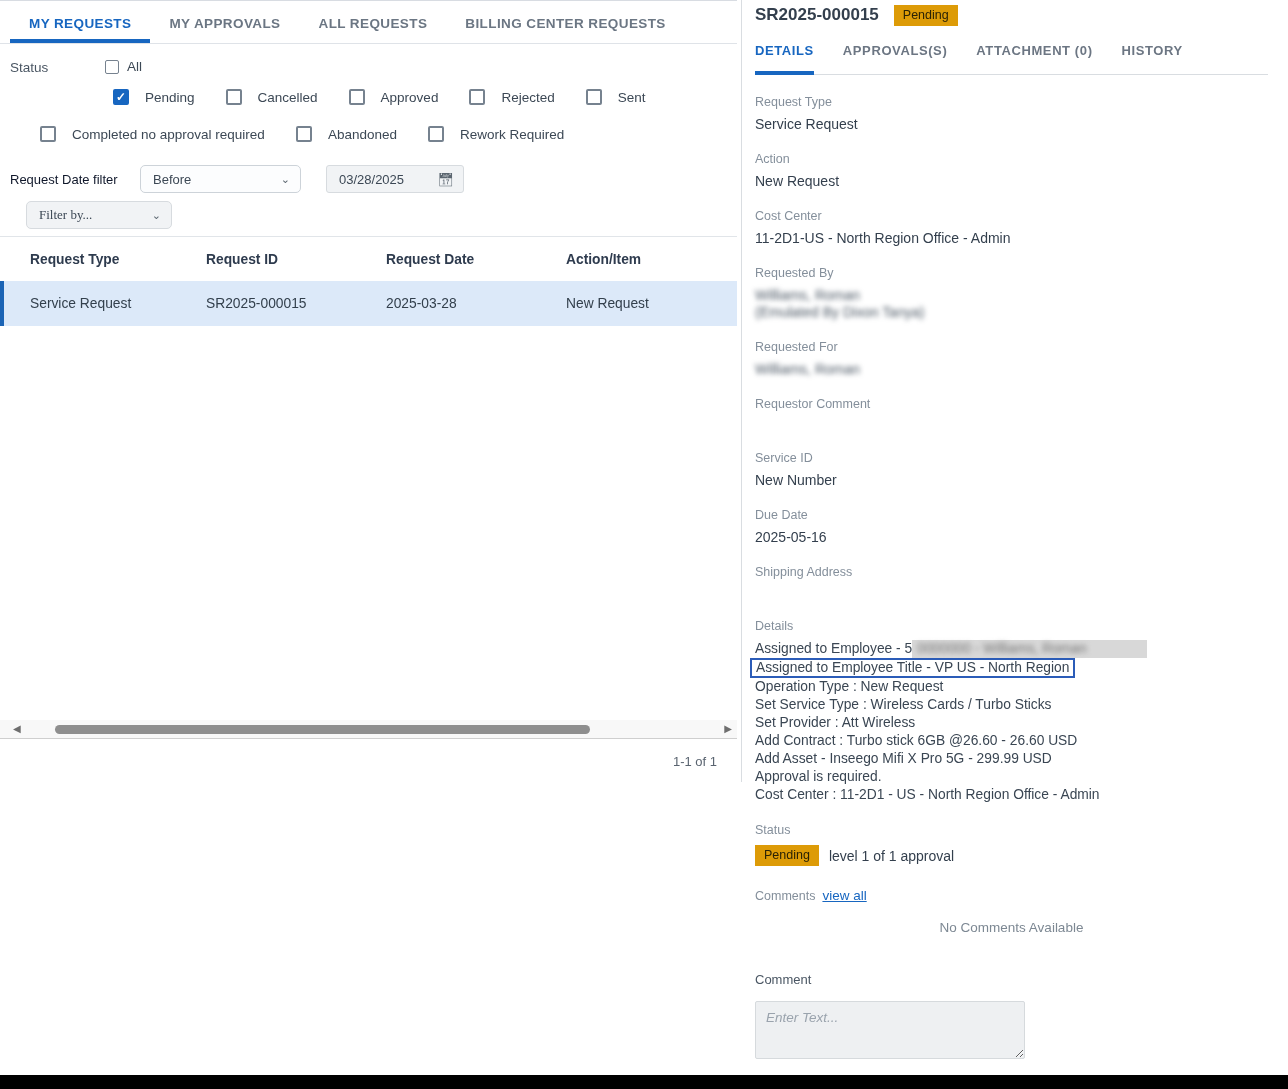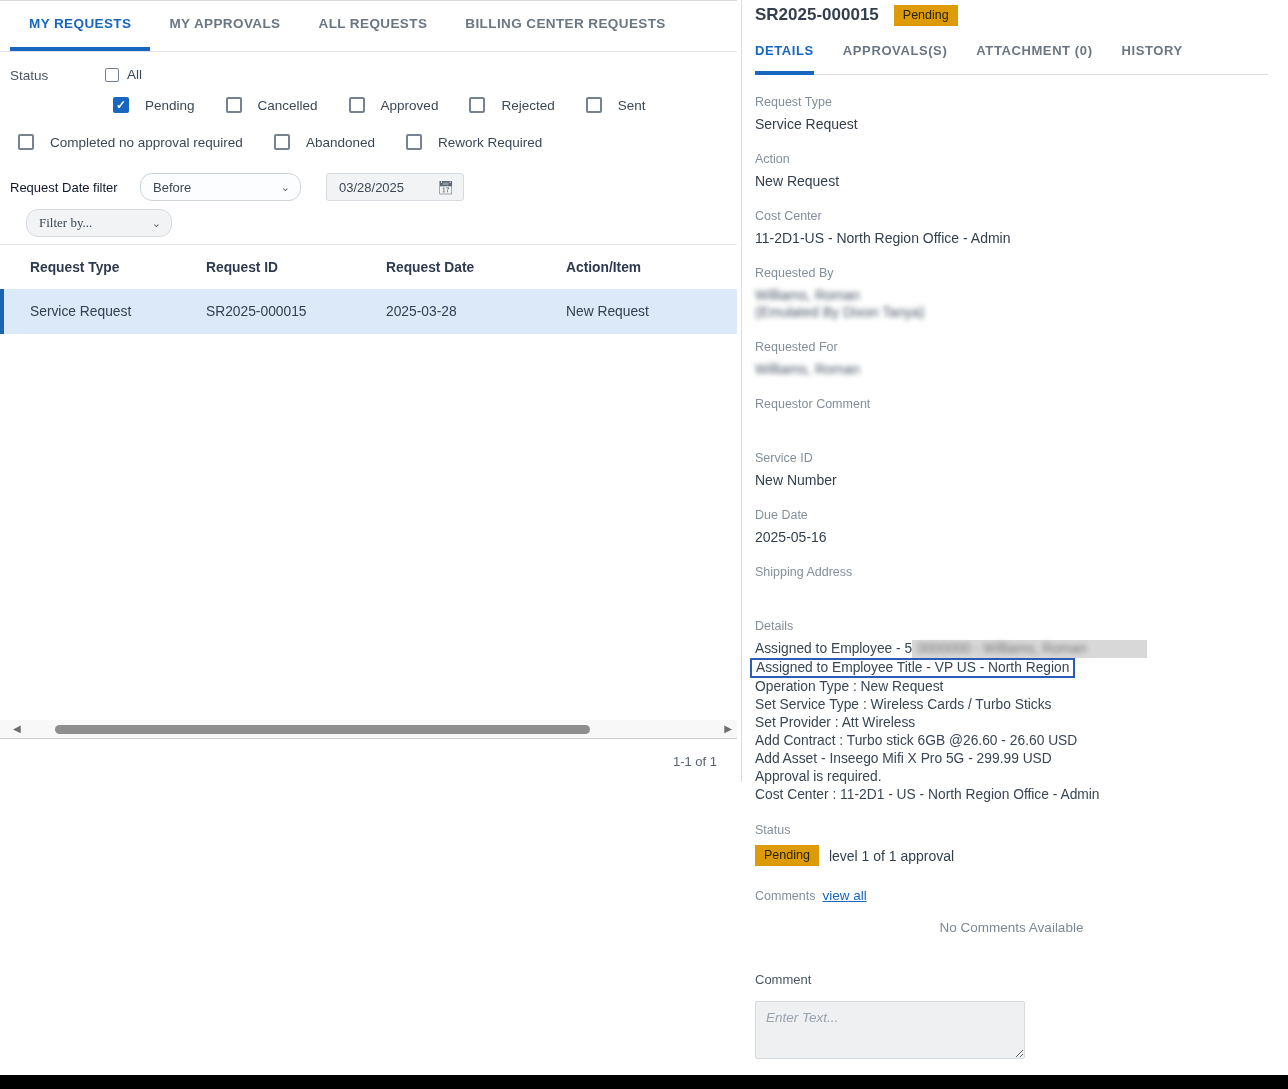--- a/index.html
+++ b/index.html
@@ -1,45 +1,45 @@
 <!DOCTYPE html>
 <html><head>
 <meta charset="utf-8">
 <style>
   * { margin:0; padding:0; box-sizing:border-box; }
   html,body { width:1288px; height:1089px; background:#ffffff;
     font-family:"Liberation Sans", sans-serif; color:#333f4d; overflow:hidden; }
 
   
   .left-panel { position:absolute; left:0; top:0; width:737px; height:1075px; }
-  .lp-tabs { display:flex; padding-left:10px; height:52px;
+  .lp-tabs { display:flex; padding-left:10px; height:44px;
     border-top:1px solid #d8dce2; border-bottom:1px solid #dfe3e8; }
   .lp-tab { padding:0 19px; line-height:45px; font-size:13.5px; font-weight:bold;
     letter-spacing:.4px; color:#6b7683; cursor:pointer; }
   .lp-tab.active { color:#1766c0; border-bottom:4px solid #1766c0; }
 
   .status-row { position:relative; margin-top:15px; height:17px; }
   .status-label { position:absolute; left:10px; top:1px; font-size:13.5px; color:#4a5663; }
   .all-wrap { position:absolute; left:105px; top:0; display:flex; align-items:center; gap:8px; }
   .cb { width:16px; height:16px; border:2px solid #76828f; border-radius:2px;
     background:#fff; display:inline-flex; align-items:center; justify-content:center;
     flex:0 0 auto; cursor:pointer; }
   .cb.small { width:14px; height:14px; border-width:1.5px; }
   .cb.checked { background:#1766c0; border-color:#1766c0; }
   .cb .tick { color:#fff; font-size:12px; line-height:1; font-weight:bold; }
   .cb-label { font-size:13.5px; color:#3c4855; }
 
   .cb-row1 { margin-top:13px; padding-left:113px; display:flex; align-items:center; }
-  .cb-row2 { margin-top:21px; padding-left:18px; display:flex; align-items:center; }
+  .cb-row2 { margin-top:21px; padding-left:8px; display:flex; align-items:center;margin-left:32px; }
   .cb-item { display:flex; align-items:center; gap:16px; margin-right:31px; }
 
   .date-row { margin-top:23px; padding-left:10px; display:flex; align-items:center; height:28px; }
   .date-row .flabel { font-size:13px; color:#0f172a; width:130px; }
   .select-box { position:relative; width:161px; height:28px; border:1px solid #cdd3d9;
-    border-radius:12px; background:#fcfdfe; font-size:13px; color:#3c4855;
+    border-radius:5px; background:#fcfdfe; font-size:13px; color:#3c4855;
     display:flex; align-items:center; padding:0 12px; cursor:pointer; }
   .select-box .chev { position:absolute; right:10px; color:#5b6670; font-size:11px; }
   .date-input { position:relative; margin-left:25px; width:138px; height:28px;
     border:1px solid #d7dbdf; border-radius:3px; background:#f1f3f5; font-size:13px;
     color:#3c4855; display:flex; align-items:center; padding:0 12px; cursor:text; }
   .date-input .cal { position:absolute; right:9px; color:#5b6670; font-size:13px; }
 
   .filterby-row { margin-top:8px; padding-left:26px;font-family:Liberation Serif, serif; }
   .filterby-row .select-box { width:146px; background:#f1f3f5; border-color:#d7dbdf; }
 

